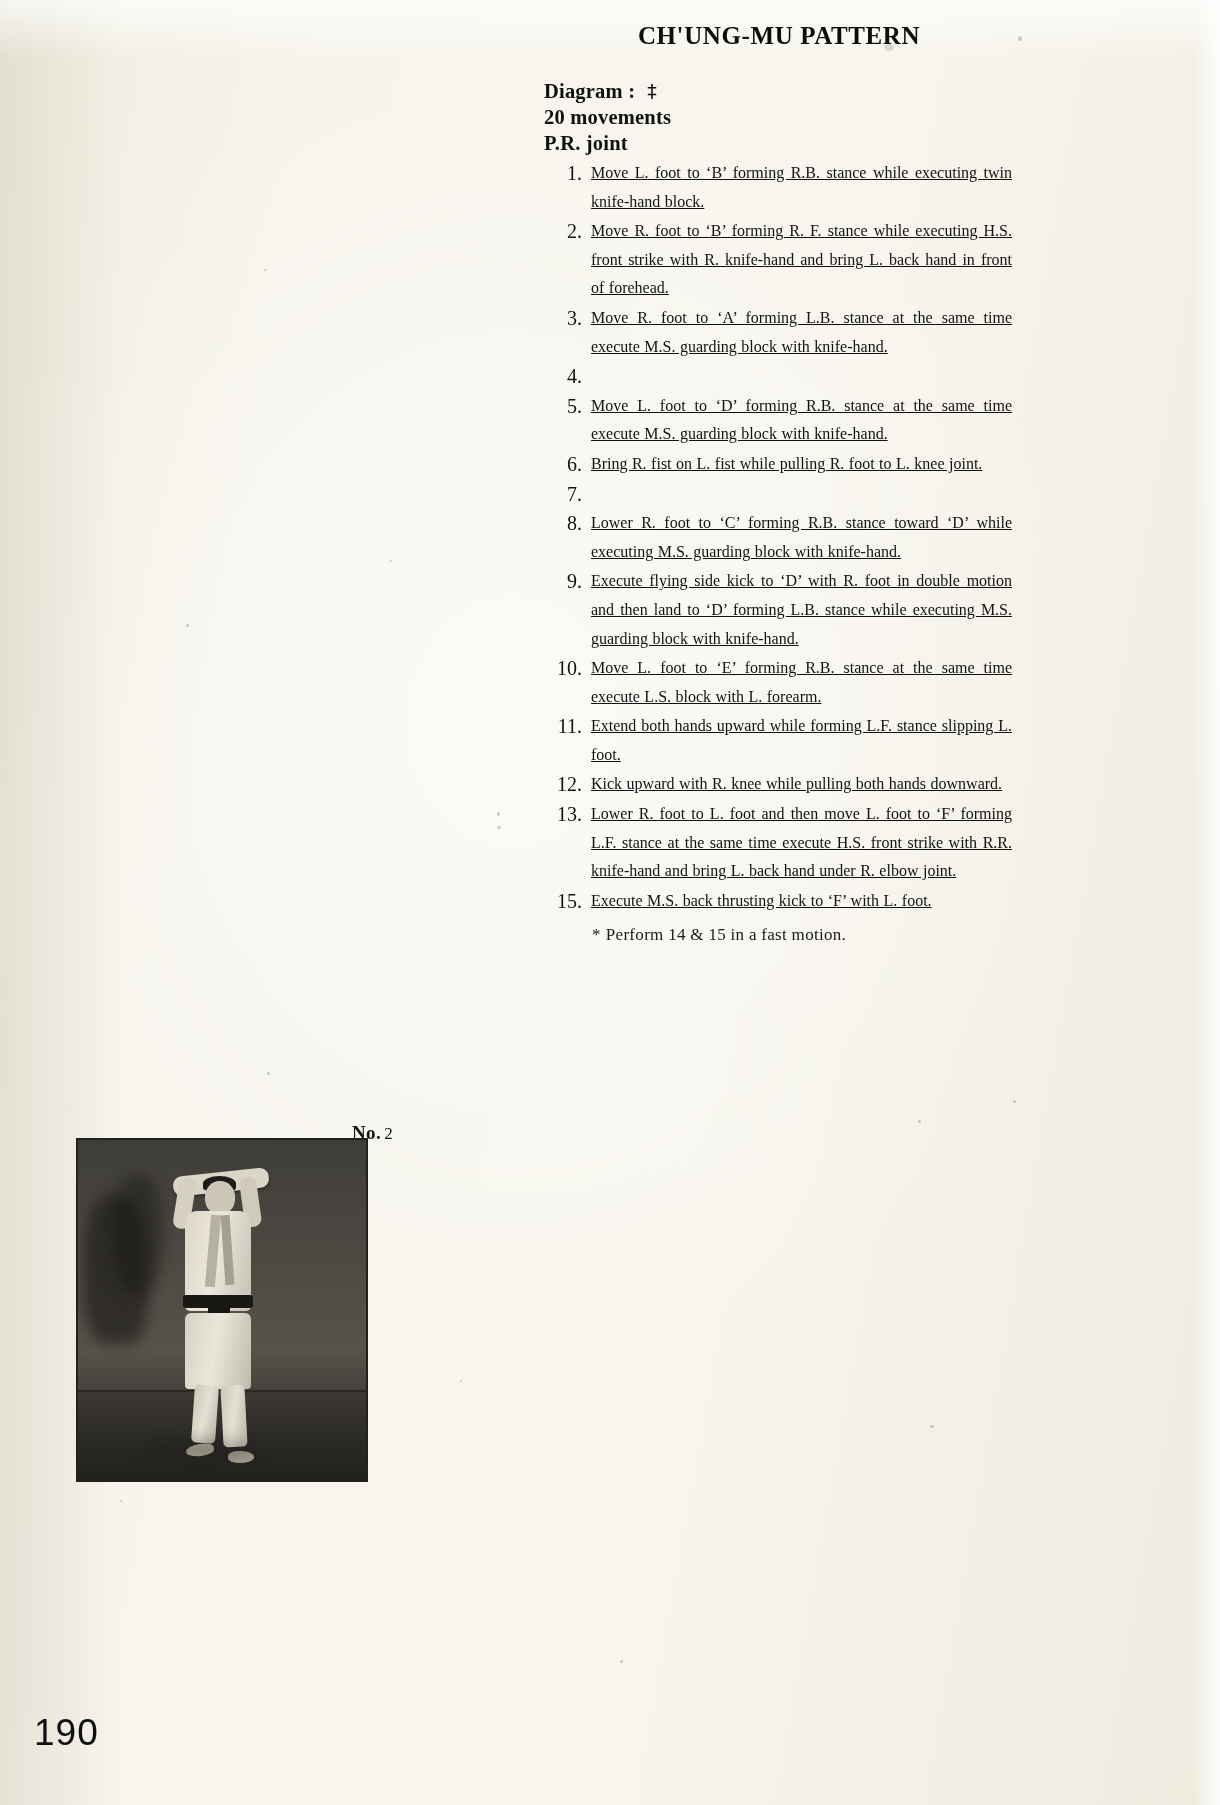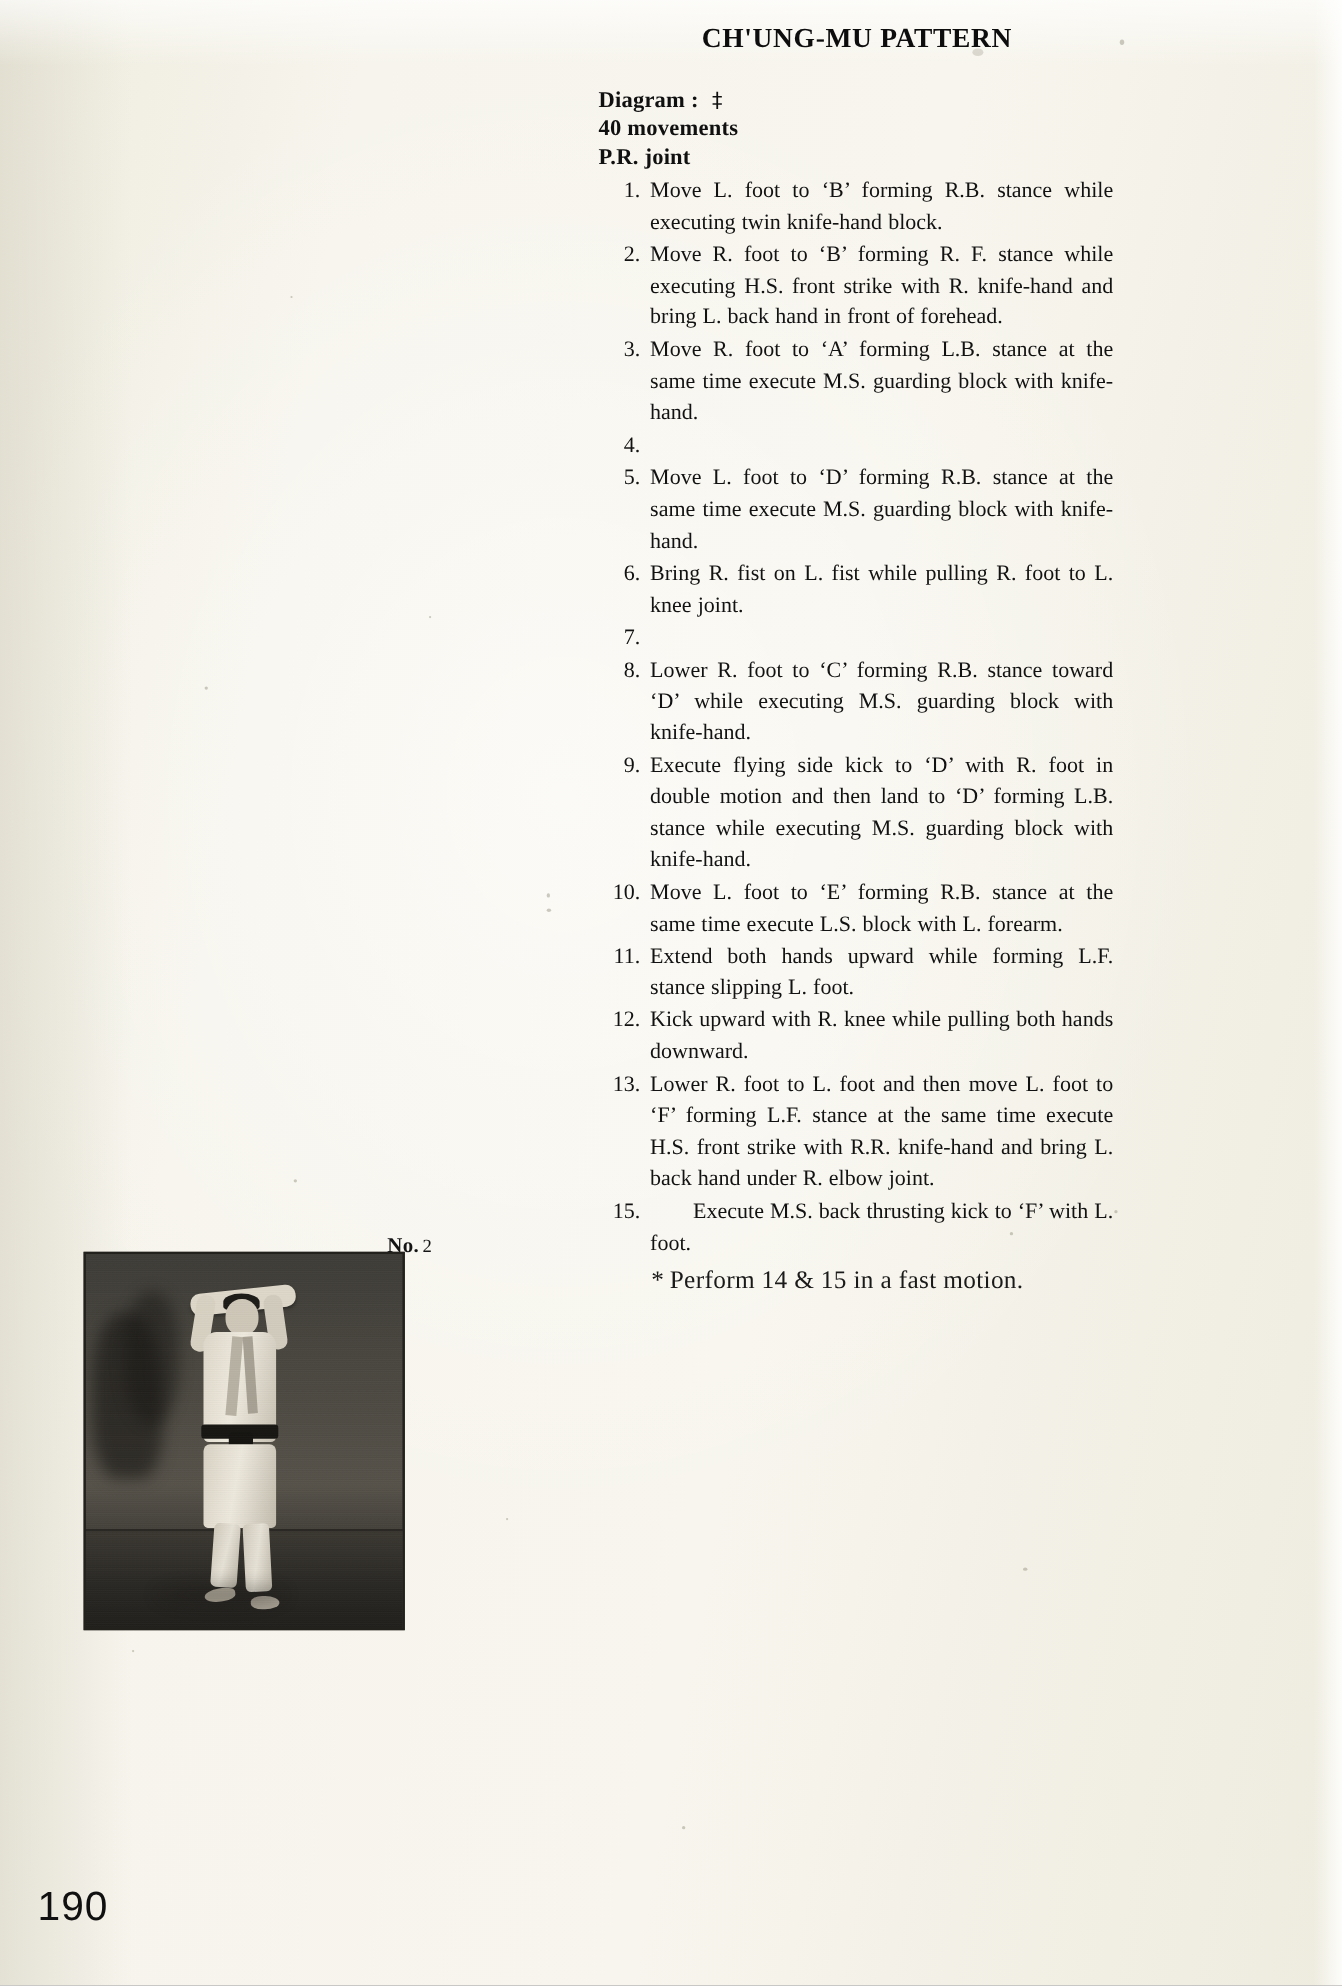--- a/index.html
+++ b/index.html
@@ -100,31 +100,32 @@
     flex: 0 0 auto;
     width: 42px;
     text-align: right;
     font-size: 20px;
     line-height: 28.6px;
     padding-right: 9px;
     color: #121212;
   }
   .movement-text {
     flex: 1 1 auto;
-    font-size: 20px;
+    font-size: 16px;
     line-height: 28.6px;
     text-align: justify;
     text-align-last: left;
     color: #121212;
     word-spacing: 0.5px;
+    text-decoration: underline;
   }
   .movement-text.tight { text-align: right; }
   #footnote {
     margin: 7px 0 16px 52px;
-    font-size: 23px;
+    font-size: 17px;
     line-height: 26px;
     color: #1a1a1a;
     letter-spacing: 0.3px;
   }
   #footnote .star { padding-right: 5px; }
 
   
   #photo-figure {
     position: absolute;
     left: 36px;
@@ -335,21 +336,21 @@
   <div class="speck" style="left:460px;top:1380px;width:2px;height:2px;"></div>
   <div class="speck" style="left:390px;top:560px;width:2px;height:2px;"></div>
 
   <div id="text-column">
 
     <h1 id="page-title">CH'UNG-MU PATTERN</h1>
 
     <div class="meta-line">
       <span>Diagram :</span><span class="diagram-glyph">‡</span>
     </div>
-    <div class="meta-line">40 movements</div>
+    <div class="meta-line">20 movements</div>
     <div class="meta-line">P.R. joint</div>
 
     <ol id="movements-list">
       <li class="movement-item">
         <span class="movement-num">1.</span>
         <span class="movement-text">Move L. foot to ‘B’ forming R.B. stance while executing twin knife-hand block.</span>
       </li>
       <li class="movement-item">
         <span class="movement-num">2.</span>
         <span class="movement-text">Move R. foot to ‘B’ forming R. F. stance while executing H.S. front strike with R. knife-hand and bring L. back hand in front of forehead.</span>

